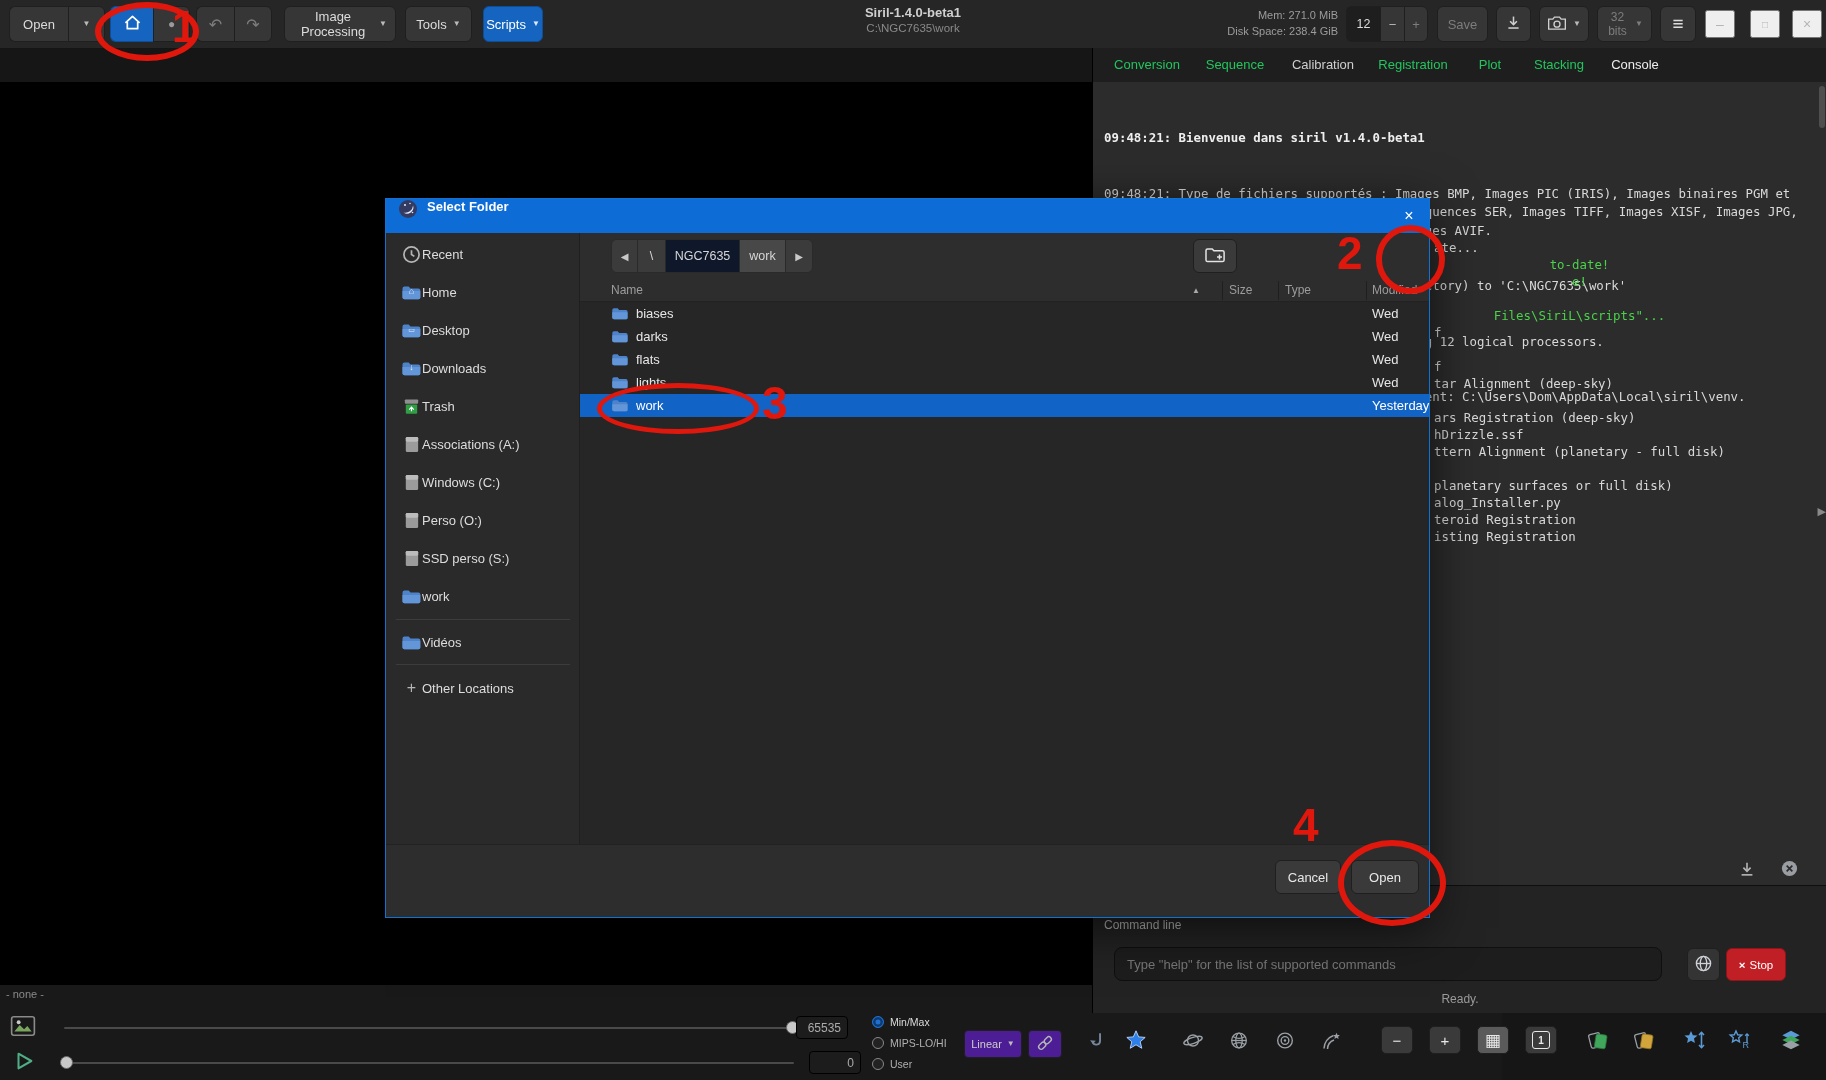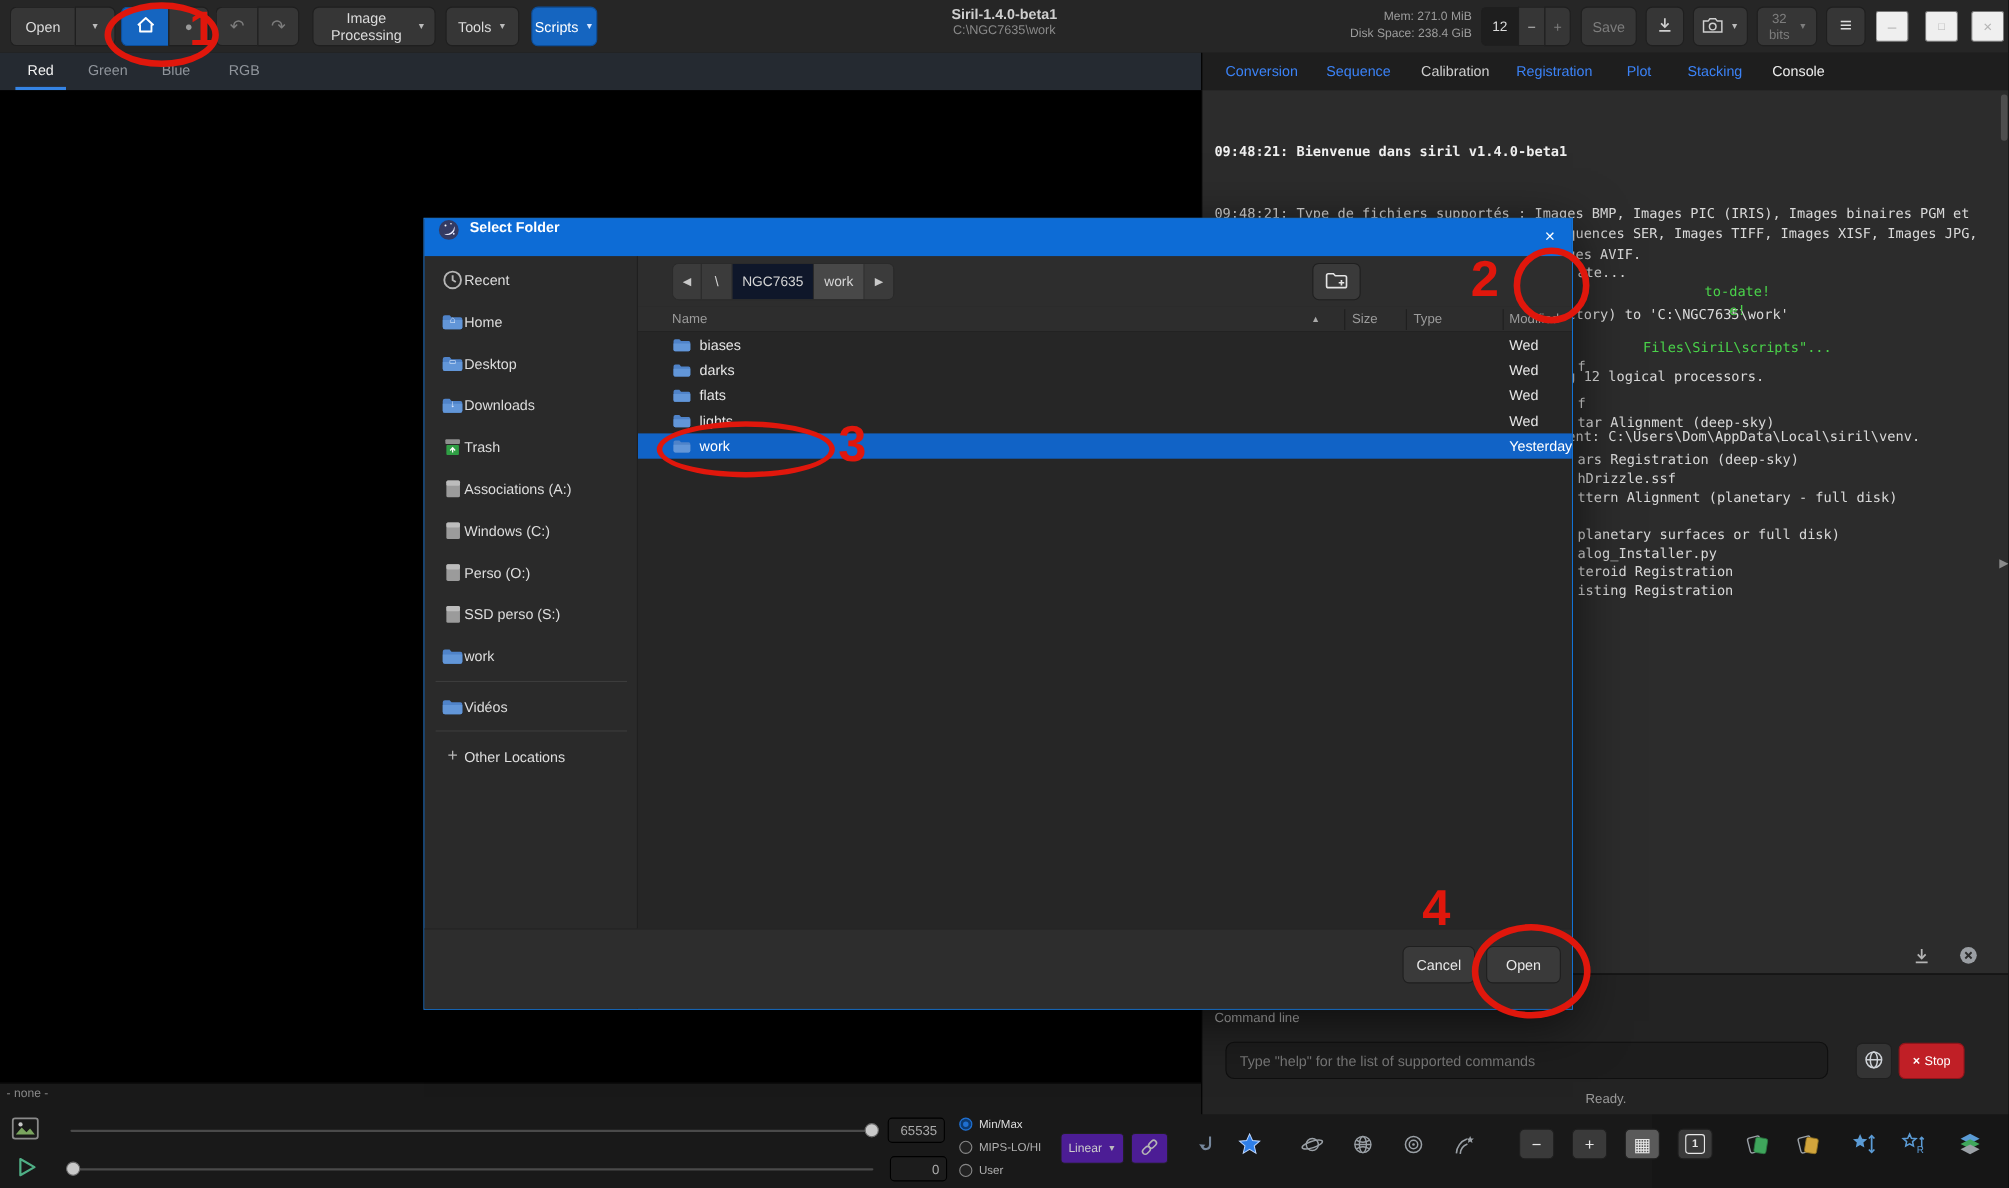--- a/index.html
+++ b/index.html
@@ -22,21 +22,21 @@
   .mem-blk{position:absolute;left:1160px;top:8px;width:178px;text-align:right;font-size:11px;color:#9c9c9c;line-height:1.45;}
   .winctl{position:absolute;top:10px;width:30px;height:28px;display:flex;align-items:center;justify-content:center;color:#b5b5b5;font-size:14px;}
   
   .chanstrip{position:absolute;left:0;top:48px;width:1092px;height:34px;background:#252a31;}
   .chan{position:absolute;top:8px;transform:translateX(-50%);font-size:13px;color:#8f949b;}
   .chan.on{color:#f2f2f2;}
   .chan-underline{position:absolute;left:14px;top:31px;width:46px;height:3px;background:#3584e4;}
   .imgarea{position:absolute;left:0;top:82px;width:1092px;height:902px;background:#000;}
   
   .rtabbar{position:absolute;left:1092px;top:48px;width:734px;height:34px;background:#1e1e1e;border-left:1px solid #000;}
-  .rtab{position:absolute;top:9px;transform:translateX(-50%);font-size:13px;color:#3b82f6;}
+  .rtab{position:absolute;top:9px;transform:translateX(-50%);font-size:13px;color:#22c55e;}
   .rtab.on{color:#ededed;}
   .rtab.semi{color:#cfcfcf;}
   .console{position:absolute;left:1092px;top:82px;width:734px;height:803px;background:#2c2c2c;border-left:1px solid #000;}
   .conblock{position:absolute;left:11px;top:10px;width:706px;font-family:"DejaVu Sans Mono",monospace;
             font-size:12.4px;line-height:18.5px;color:#d9d9d9;white-space:pre-wrap;word-wrap:break-word;}
   .conblock .b{font-weight:bold;color:#efefef;}
   .confrag{position:absolute;left:341px;top:157px;font-family:"DejaVu Sans Mono",monospace;font-size:12.4px;color:#d9d9d9;}
   .fg{display:block;height:17px;line-height:17px;white-space:pre;}
   .fg.green{color:#4ad24a;text-align:center;}
   .scrollthumb{position:absolute;right:2px;top:4px;width:6px;height:42px;background:#4e4e4e;border-radius:3px;}
@@ -224,27 +224,20 @@
         <span>–</span>
       </button>
     <button class="winctl" style="left:1750px;font-size:10px">
         <span>□</span>
       </button>
     <button class="winctl" style="left:1792px">
         <span>×</span>
       </button>
   </div>
 
-  <div class="chanstrip">
-    <span class="chan on" style="left:37px">Red</span>
-    <span class="chan" style="left:98px">Green</span>
-    <span class="chan" style="left:160px">Blue</span>
-    <span class="chan" style="left:222px">RGB</span>
-    <div class="chan-underline"></div>
-  </div>
 
   <div class="imgarea"></div>
 
   <div class="rtabbar">
     <span class="rtab" style="left:54px">Conversion</span>
     <span class="rtab" style="left:142px">Sequence</span>
     <span class="rtab semi" style="left:230px">Calibration</span>
     <span class="rtab" style="left:320px">Registration</span>
     <span class="rtab" style="left:397px">Plot</span>
     <span class="rtab" style="left:466px">Stacking</span>
@@ -322,21 +315,21 @@
 
     <button class="ib" style="left:8px;top:29px;width:30px;height:26px">
       <span><svg viewBox="0 0 24 20" width="26" height="22">
             <rect x="1.5" y="1.5" width="21" height="17" rx="2" fill="none" stroke="#8a8a8a" stroke-width="1.5"></rect>
             <path d="M4 15 l5-6 4 4 3-3 4 5 z" fill="#7aa55f"></path>
             <circle cx="8" cy="6.5" r="1.8" fill="#c9c9c9"></circle>
           </svg></span>
     </button>
     <div class="track" style="left:64px;top:42px;width:730px"></div>
     <div class="thumb" style="left:786px;top:36px"></div>
-    <input class="valbox" style="left: 796px; top: 31px; margin-left: 11px;" value="65535">
+    <input class="valbox" style="left: 796px; top: 31px;" value="65535">
 
     <button class="ib" style="left:10px;top:64px;width:28px;height:26px">
       <span><svg viewBox="0 0 24 24" width="22" height="22">
             <path d="M6 4 L20 12 L6 20 Z" fill="none" stroke="#4fae85" stroke-width="2.2" stroke-linejoin="round"></path>
           </svg></span>
     </button>
     <div class="track" style="left:64px;top:77px;width:730px"></div>
     <div class="thumb" style="left:60px;top:71px"></div>
     <input class="valbox" style="left: 809px; top: 66px;" value="0">
 

